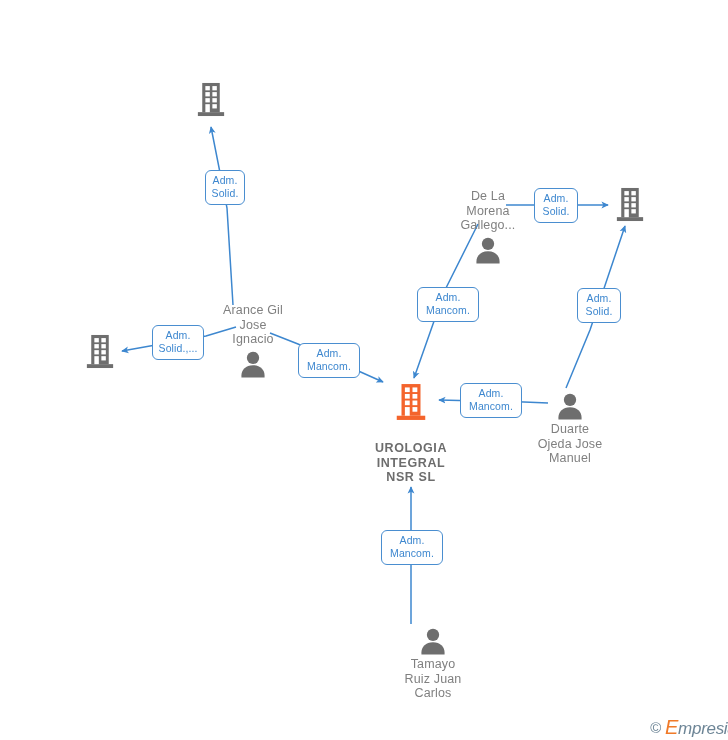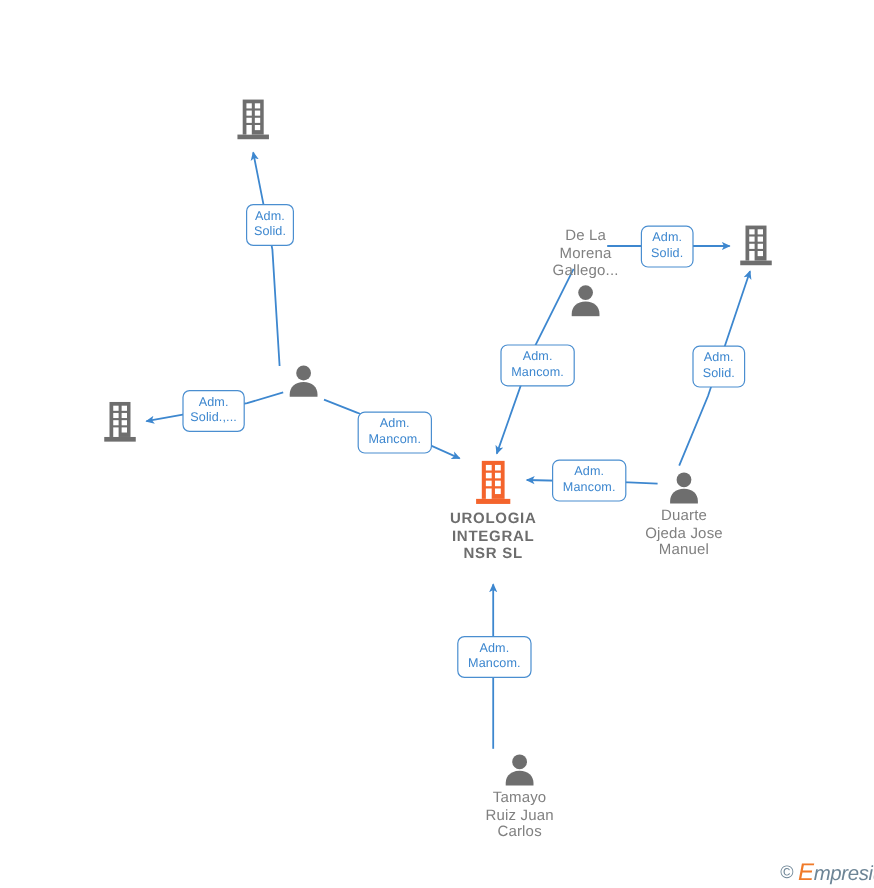--- a/index.html
+++ b/index.html
@@ -50,21 +50,21 @@
     letter-spacing: 0.4px;
   }
   .node-label.above {
     margin-top: 0;
     margin-bottom: 3px;
   }
   .node-label.center-node {
     font-weight: bold;
     color: #6d6d6d;
     letter-spacing: 0.6px;
-    margin-top: 4px;
+    margin-top: 20px;
   }
   .edge-label {
     position: absolute;
     box-sizing: border-box;
     border: 1.4px solid #4a8ed0;
     border-radius: 6px;
     background: #ffffff;
     color: #3d87cf;
     font-size: 10.5px;
     line-height: 13px;
@@ -140,20 +140,23 @@
             <rect x="16.4" y="4.2" width="4.6" height="4.4" fill="#ffffff"></rect>
             <rect x="9.2" y="10.4" width="4.6" height="4.4" fill="#ffffff"></rect>
             <rect x="16.4" y="10.4" width="4.6" height="4.4" fill="#ffffff"></rect>
             <rect x="9.2" y="16.6" width="4.6" height="4.4" fill="#ffffff"></rect>
             <rect x="16.4" y="16.6" width="4.6" height="4.4" fill="#ffffff"></rect>
             <rect x="9.2" y="22.8" width="4.6" height="8.2" fill="#ffffff"></rect>
             <rect x="16.4" y="22.8" width="4.6" height="4.4" fill="#ffffff"></rect>
           </svg></span>
       </div>
       <div class="node" style="left: 253px; top: 303px;">
+        <div class="node-label person above">Arance Gil
+Jose
+Ignacio</div>
         <span class="icon-wrap"><svg width="28" height="28" viewBox="0 0 30 30">
             <circle cx="15" cy="8.4" r="6.6" fill="#6e6e6e"></circle>
             <path d="M15 16.4 C7.4 16.4 2.6 21.2 2.6 27.4 L2.6 29.5 L27.4 29.5 L27.4 27.4 C27.4 21.2 22.6 16.4 15 16.4 Z" fill="#6e6e6e"></path>
           </svg></span>
       </div>
       <div class="node" style="left: 411px; top: 383px;">
         <span class="icon-wrap"><svg width="32" height="38" viewBox="0 0 30 36">
             <rect x="6" y="1" width="18" height="30" fill="#f4642c"></rect>
             <rect x="1.5" y="31" width="27" height="4" fill="#f4642c"></rect>
             <rect x="9.2" y="4.2" width="4.6" height="4.4" fill="#ffffff"></rect>

